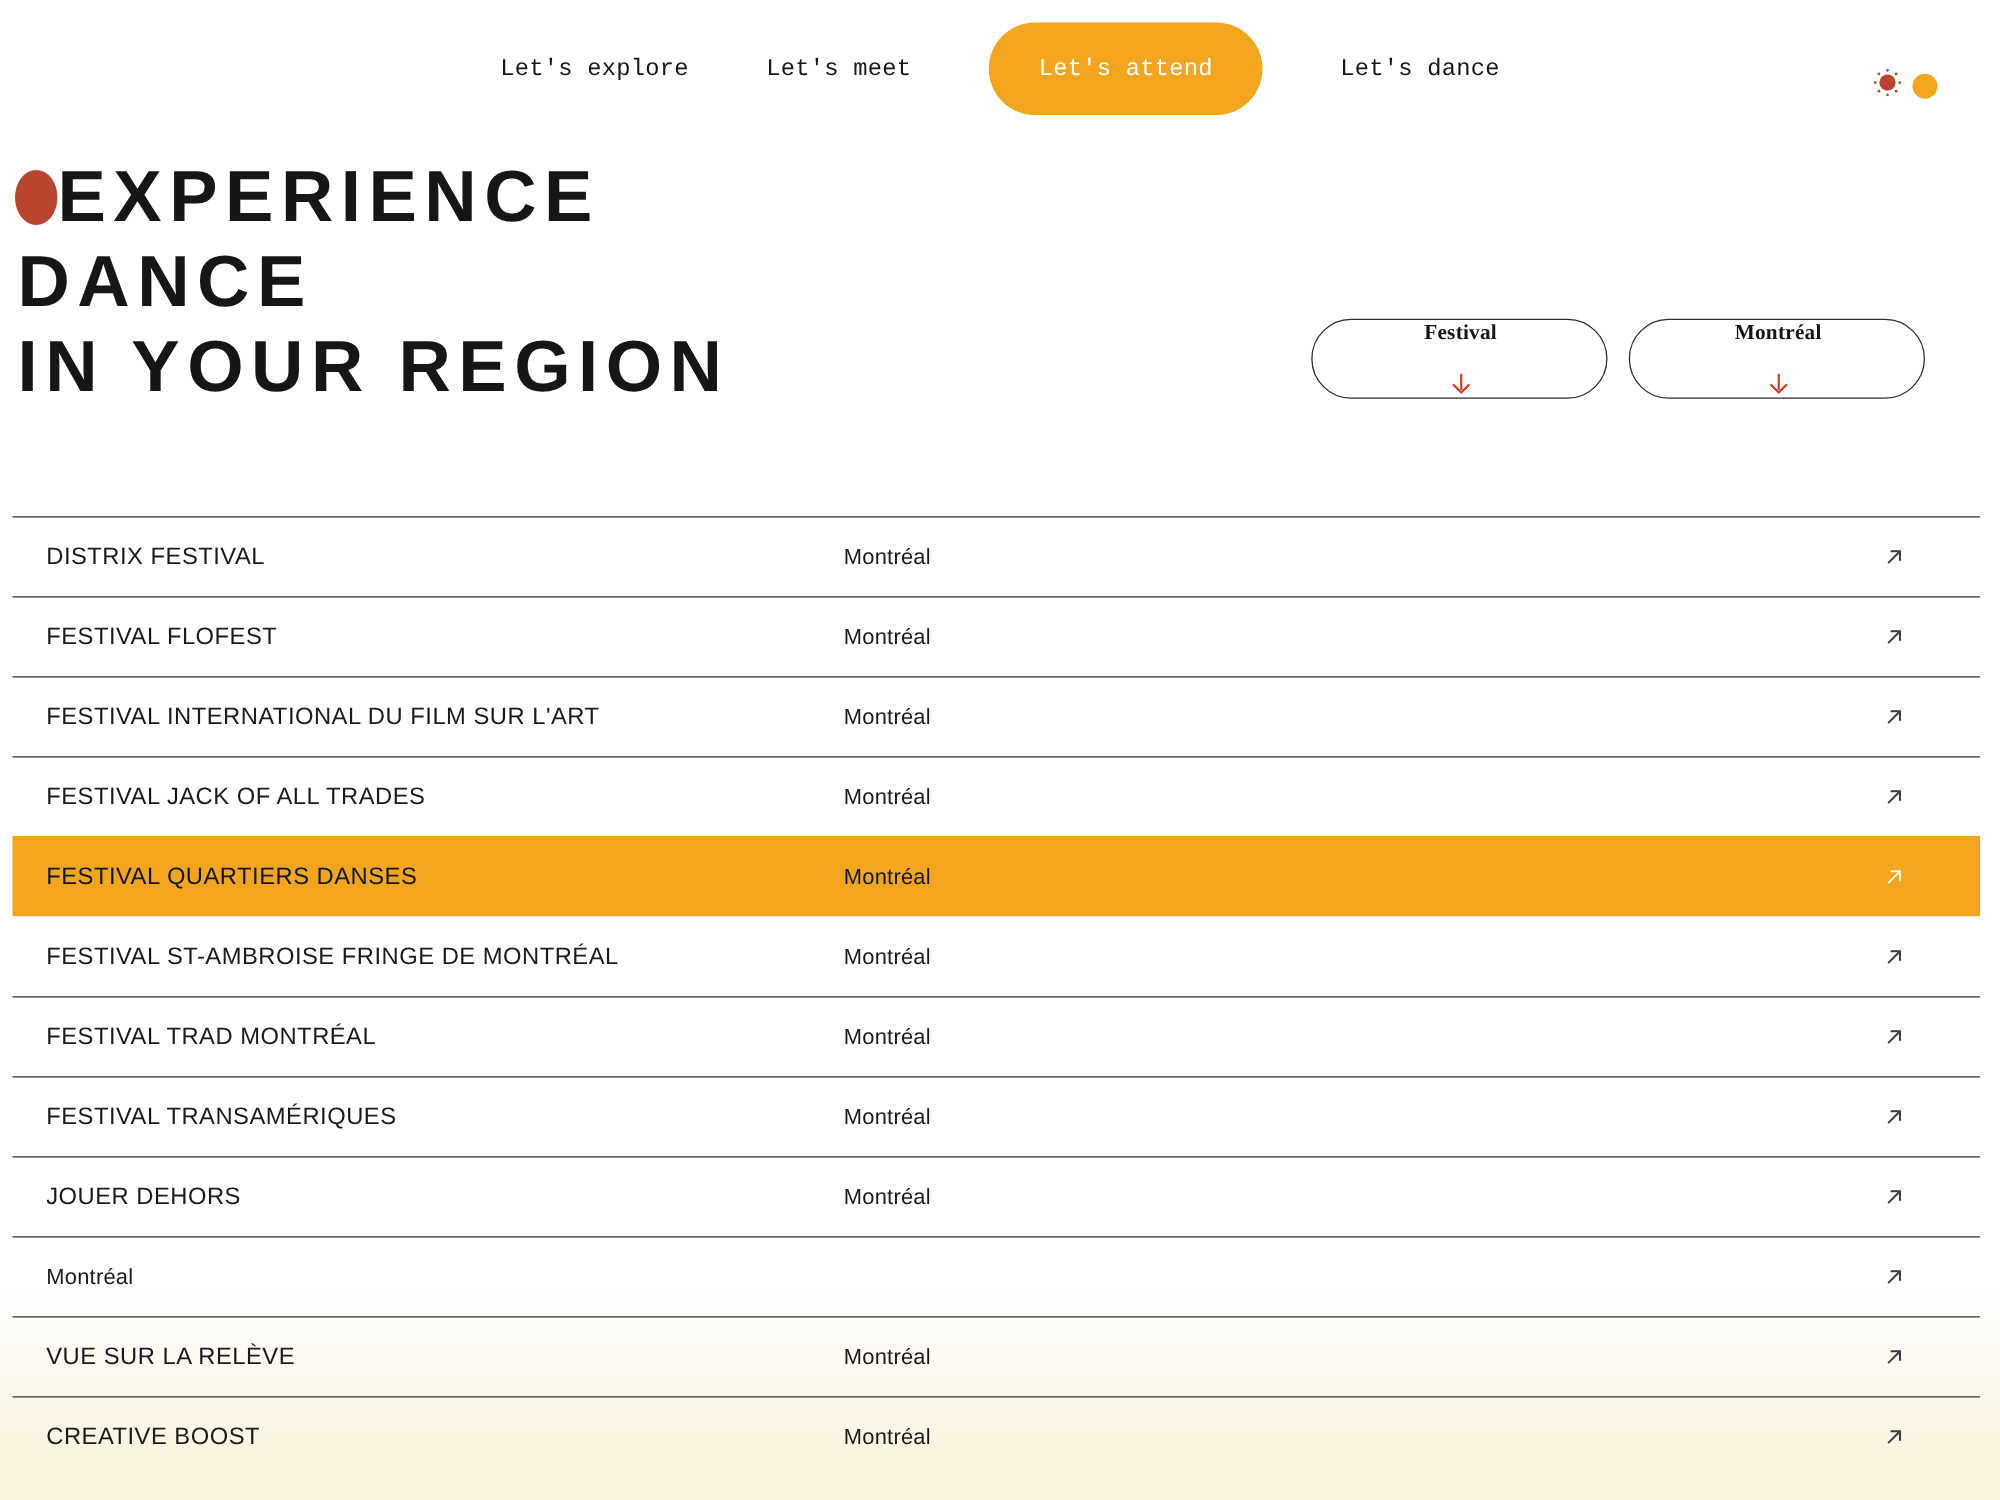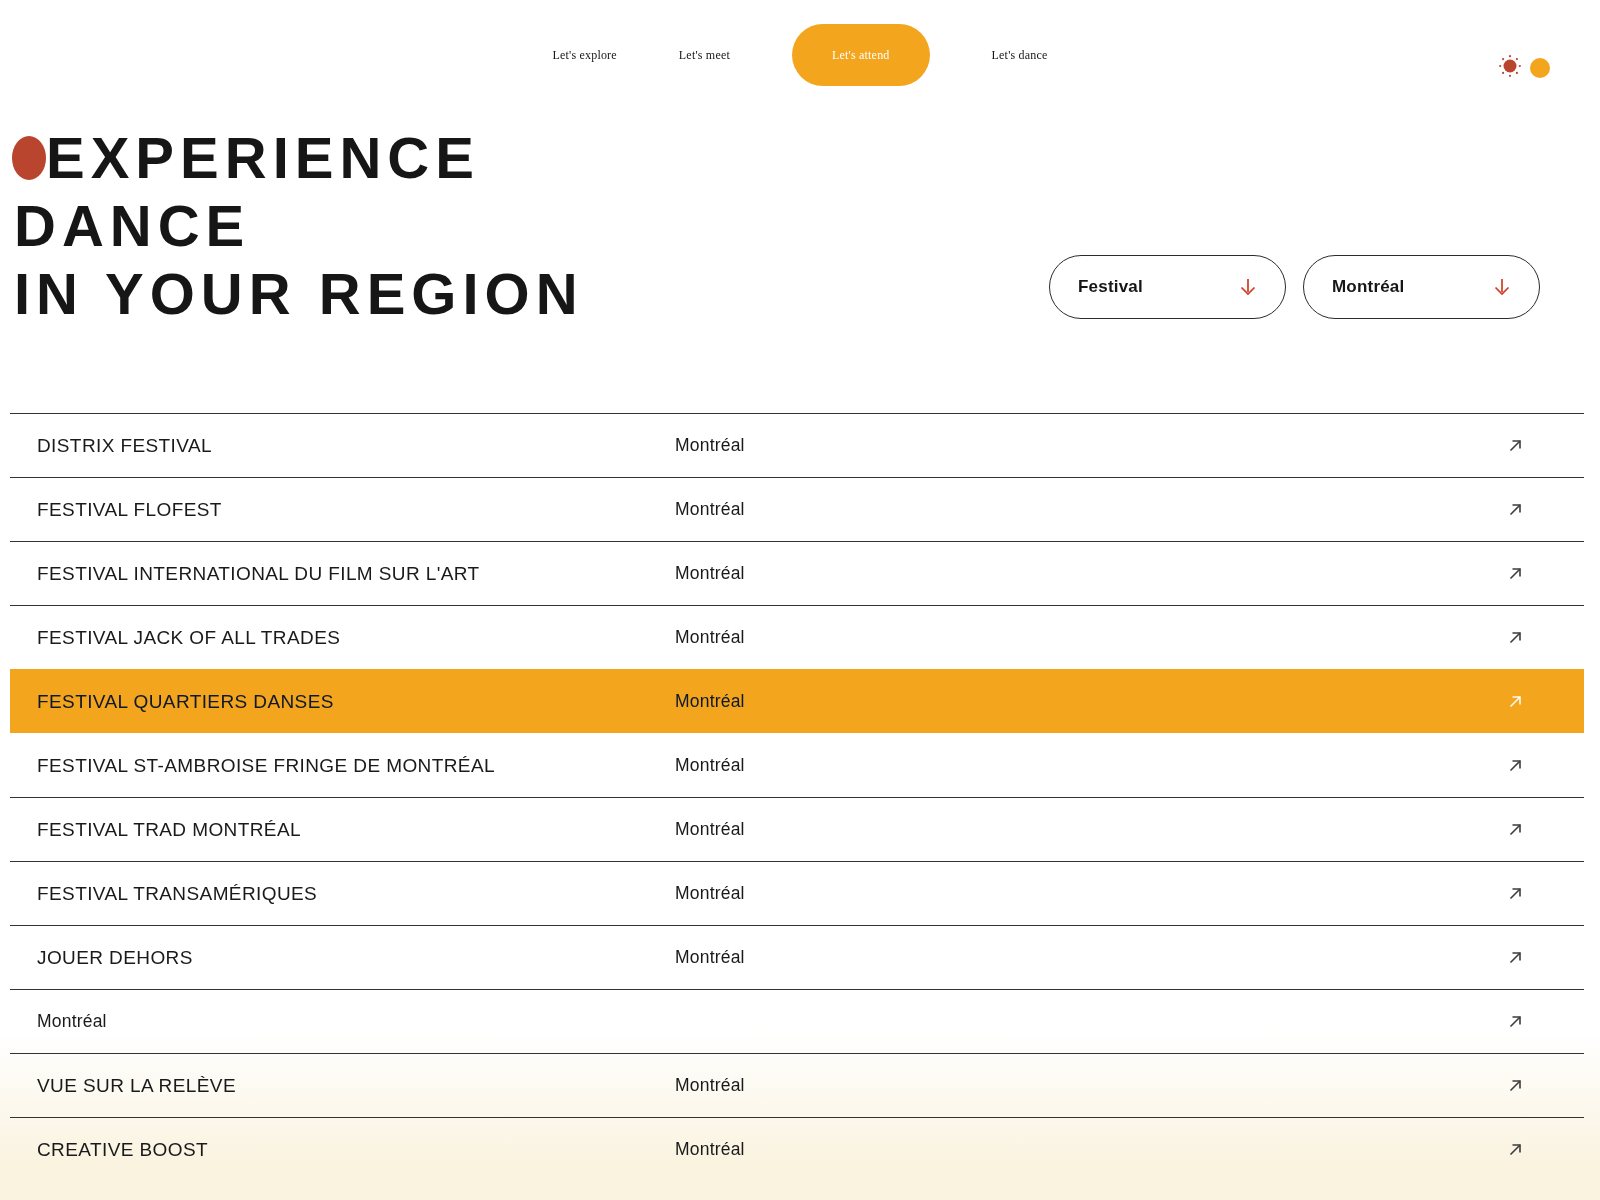--- a/index.html
+++ b/index.html
@@ -22,26 +22,26 @@
 
   
   .topnav {
     position: relative;
     height: 110px;
     display: flex; align-items: center; justify-content: center;
   }
   .nav-items { display: flex; align-items: center; gap: 62px; }
   .nav-item {
     background: none; border: none; cursor: pointer;
-    font-family: Liberation Serif, serif; font-size: 12px; color: #171717;
+    font-family: Liberation Mono, monospace; font-size: 19px; color: #171717;
     padding: 0; letter-spacing: 0.2px;
   }
   .nav-item.pill {
     background: var(--orange); color: #ffffff;
-    height: 62px; padding: 0 40px; border-radius: 40px;
+    height: 74px; padding: 0 40px; border-radius: 40px;
   }
   .nav-dots {
     position: absolute; right: 50px; top: 54px;
     display: flex; align-items: center; gap: 8px;
   }
   .dot-orange {
     width: 20px; height: 20px; border-radius: 50%;
     background: var(--orange); display: inline-block;
   }
 
@@ -58,22 +58,22 @@
     background: var(--rust); flex: 0 0 auto; margin-left: -2px;
   }
 
   .filters { position: absolute; top: 145px; right: 60px; display: flex; gap: 17px; }
   .filter-pill {
     width: 237px; height: 64px;
     border: 1.5px solid #2b2b2b; border-radius: 34px;
     background: #ffffff; cursor: pointer;
     display: flex; align-items: center; justify-content: space-between;
     padding: 0 26px 0 28px;
-    font-family: Liberation Sans, sans-serif; font-size: 17px; font-weight: 700;
-    letter-spacing: 0.2px; color: #161616;
+    font-family: Liberation Serif, serif; font-size: 17px; font-weight: 700;
+    letter-spacing: 0.2px; color: #161616; flex-direction: column;
   }
   .down-arrow { color: var(--red); display: inline-flex; }
 
   
   .festival-list { margin: 0 16px 0 10px; }
   .row {
     height: 64px;
     display: flex; align-items: center;
     border-top: 1px solid var(--line);
     padding: 0 60px 0 27px;

